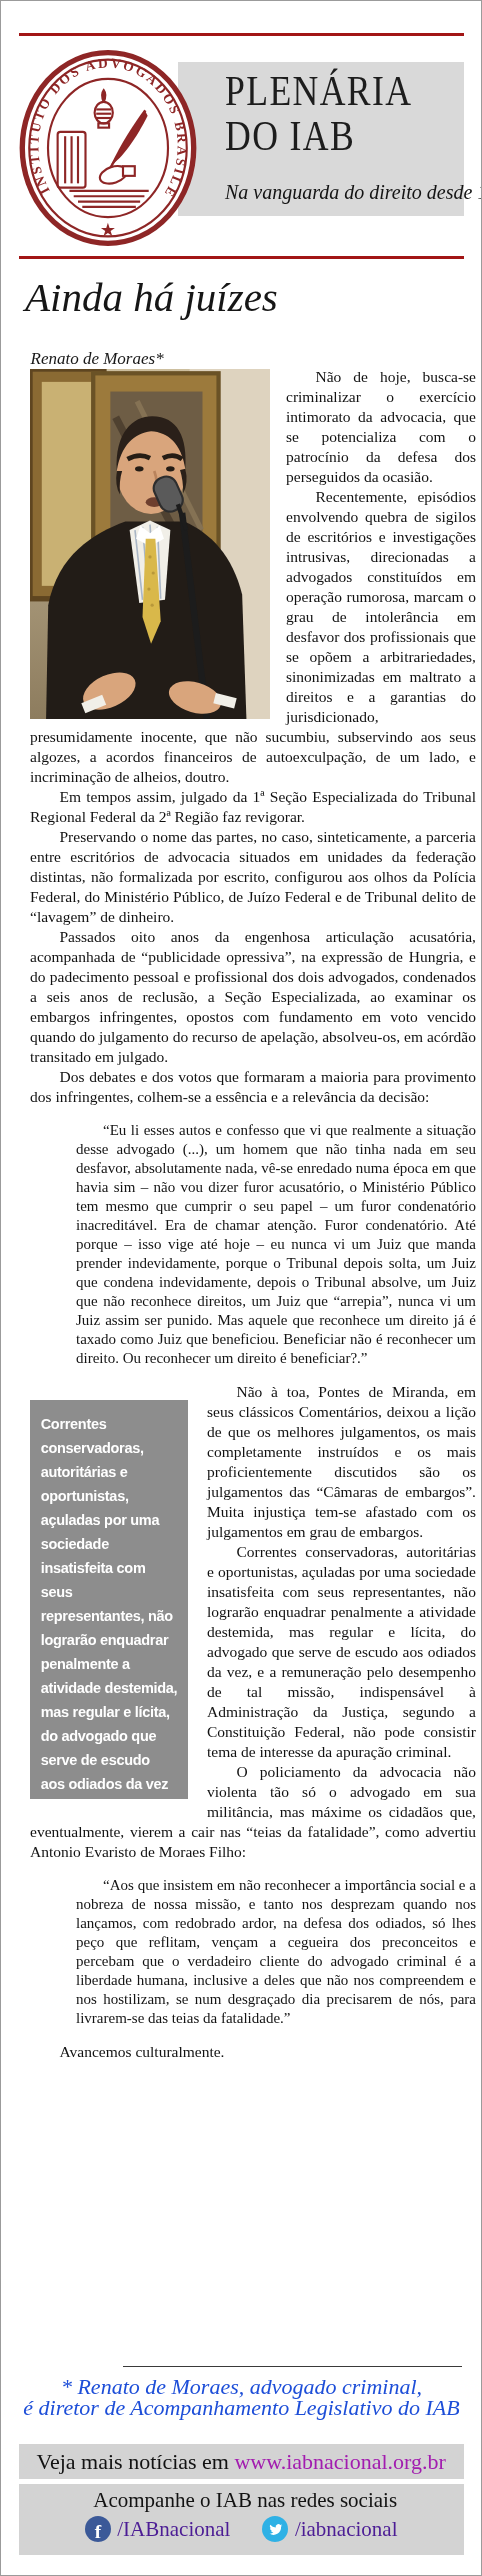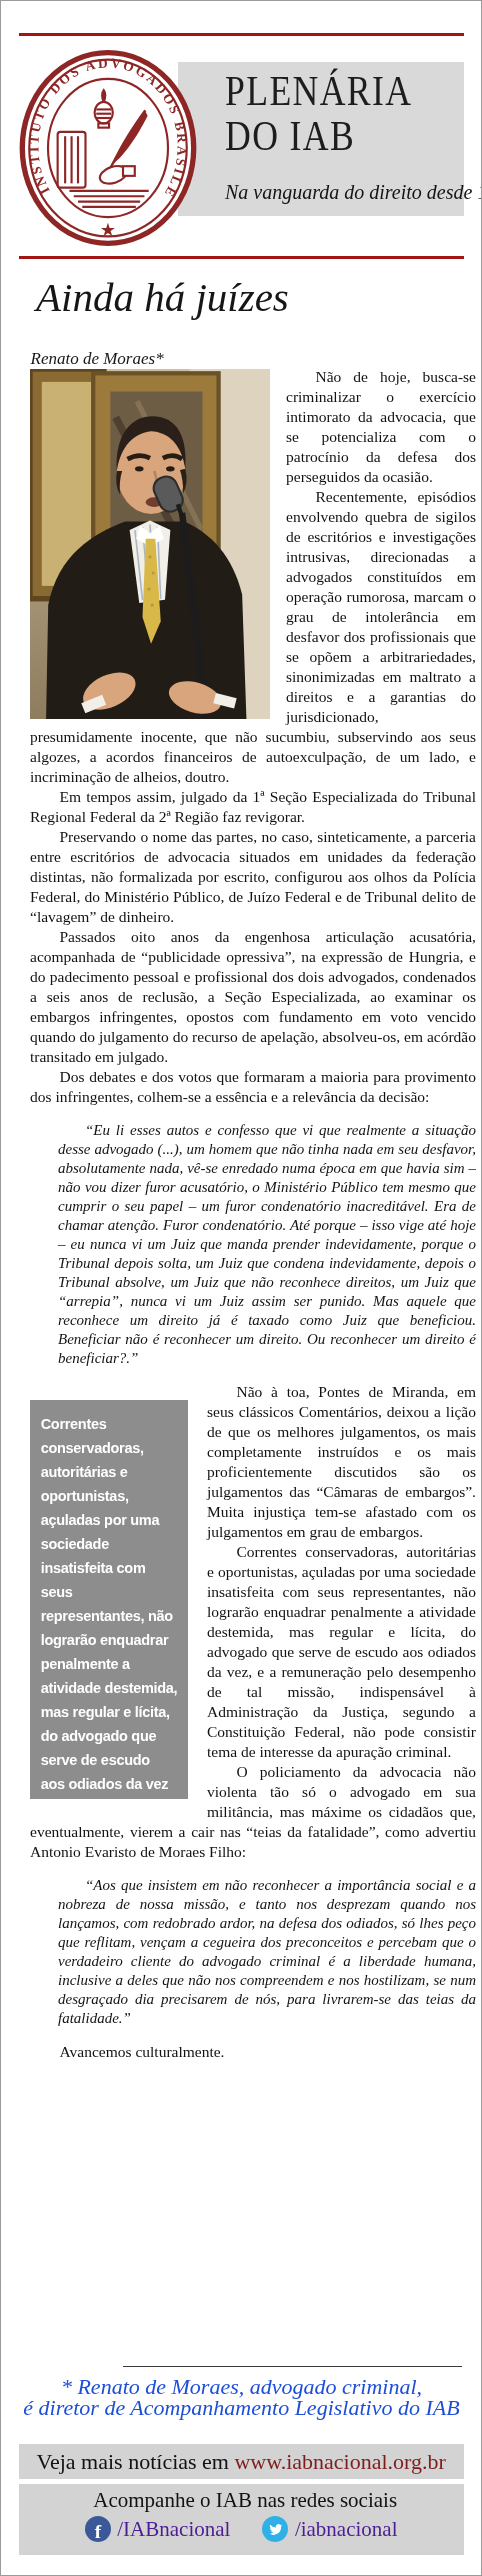--- a/index.html
+++ b/index.html
@@ -16,49 +16,49 @@
   .mast-line{
     position:absolute;left:224px;color:#1d1d1d;font-size:42px;line-height:43px;
     letter-spacing:1.6px;transform:scaleX(.85);transform-origin:left top;white-space:nowrap;
   }
   .mast-line1{top:69px;}
   .mast-line2{top:114px;}
   .mast-tagline{
     position:absolute;left:224px;top:180px;font-style:italic;font-size:20px;color:#141414;white-space:nowrap;
   }
   .article-title{
-    position:absolute;left:35px;top:267px;margin:0;font-style:italic;font-weight:normal;
+    position:absolute;left:24px;top:267px;margin:0;font-style:italic;font-weight:normal;
     font-size:41px;line-height:59px;color:#161616;white-space:nowrap;
   }
   .byline{position:absolute;left:29.5px;top:348px;font-style:italic;font-size:17px;color:#181818;}
   .article-body{
     position:absolute;left:29px;top:366px;width:446px;height:1987px;overflow:hidden;
     font-size:15.5px;line-height:20px;text-align:justify;color:#121212;
   }
   .article-body p{margin:0;text-indent:29.5px;}
   .photo{float:left;width:240px;height:350px;margin:2.1px 16px 4.3px 0;background:#cfc2a8;}
   blockquote.bq{
-    margin:14px 0 14px 28px;font-style:italic;font-size:15px;line-height:19px;
+    margin:14px 0 14px 46px;font-size:15px;line-height:19px;
     text-indent:27px;color:#141414;
   }
   blockquote.bq2{clear:left;}
   .pullquote{
     float:left;width:158px;height:399px;box-sizing:border-box;background:#8d8d8d;
     color:#ffffff;font-family:"Liberation Sans",sans-serif;font-weight:bold;
     font-size:14.5px;line-height:24px;letter-spacing:-0.3px;padding:11.8px 10.7px;
     margin:18px 19px 10.7px 0;text-align:left;text-indent:0;overflow:hidden;
   }
   .sig-rule{position:absolute;left:122px;top:2365px;width:339px;height:1.1px;background:#3a3a3a;}
   .sig-text{
     position:absolute;right:21.4px;top:2375px;text-align:center;font-style:italic;
     font-size:22px;line-height:21.4px;color:#1d4ed8;
   }
   .footer-band{position:absolute;left:17.7px;width:445px;background:#d3d3d3;text-align:center;}
   .footer-band1{top:2443px;height:35px;font-size:22px;line-height:35px;color:#121212;}
-  .footer-band1 .url{color:#7f1d1d;}
+  .footer-band1 .url{color:#a21caf;}
   .footer-band2{top:2483px;height:71px;}
   .social-title{font-size:21px;line-height:30px;margin-top:1.1px;color:#121212;padding-left:8px;}
   .social-row{display:flex;justify-content:center;align-items:center;gap:6.4px;margin-top:1.1px;}
   .social-handle{font-size:21px;color:#4c1d95;}
   .social-gap{width:19.3px;}
   .icon-circle{width:26px;height:26px;border-radius:50%;display:inline-flex;align-items:center;justify-content:center;}
   .fb{background:#3b5998;}
   .fb span{color:#fff;font-family:"Liberation Serif",serif;font-weight:bold;font-size:19.3px;line-height:19.3px;position:relative;top:2.1px;}
   .tw{background:#2fb1e5;}
 </style>

